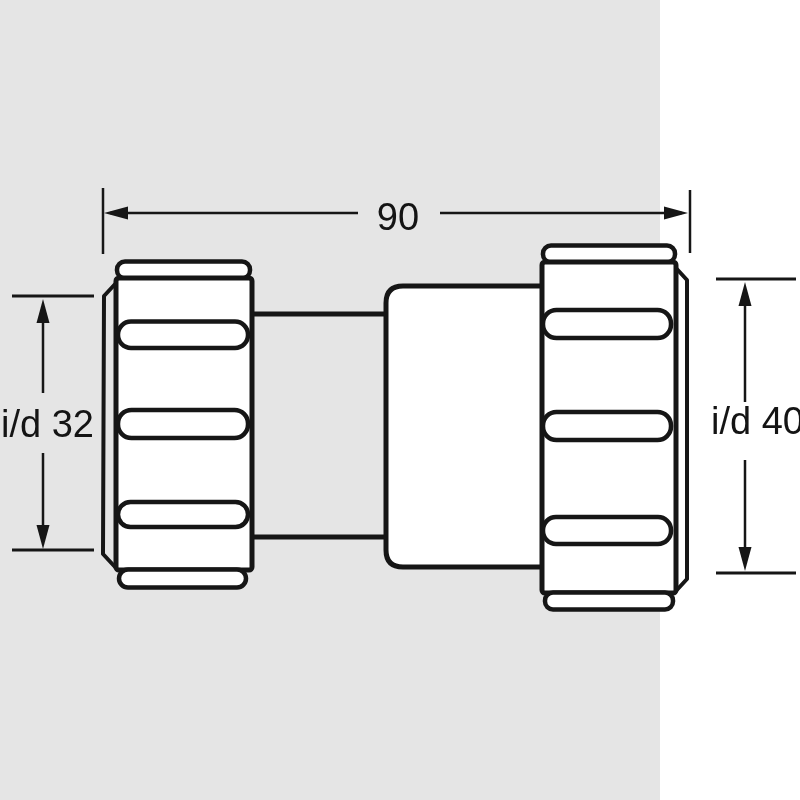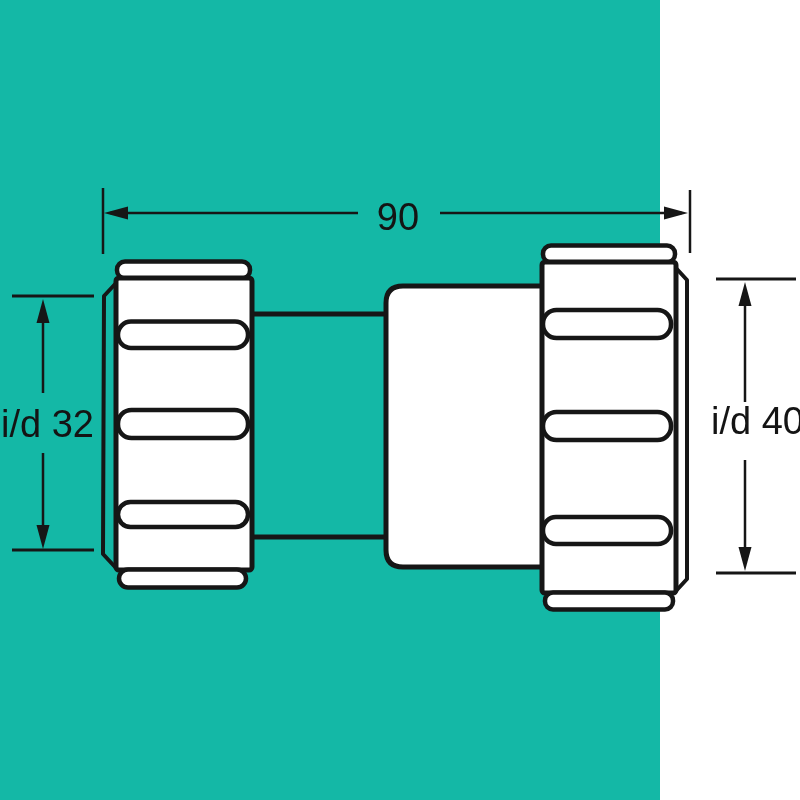--- a/index.html
+++ b/index.html
@@ -8,21 +8,21 @@
     width: 800px;
     height: 800px;
     background: #ffffff;
     overflow: hidden;
     font-family: "Liberation Sans", sans-serif;
   }
   .canvas {
     position: relative;
     width: 660px;
     height: 800px;
-    background: #14b8a6;
+    background: #e5e5e5;
   }
   svg { display: block; }
   .dim-text {
     font-family: "Liberation Sans", sans-serif;
     font-size: 38px;
     fill: #141414;
     font-weight: 400;
   }
   .outline { fill: #ffffff; stroke: #161616; stroke-width: 5; }
   .chamfer { fill: #ffffff; stroke: #161616; stroke-width: 4.5; }

